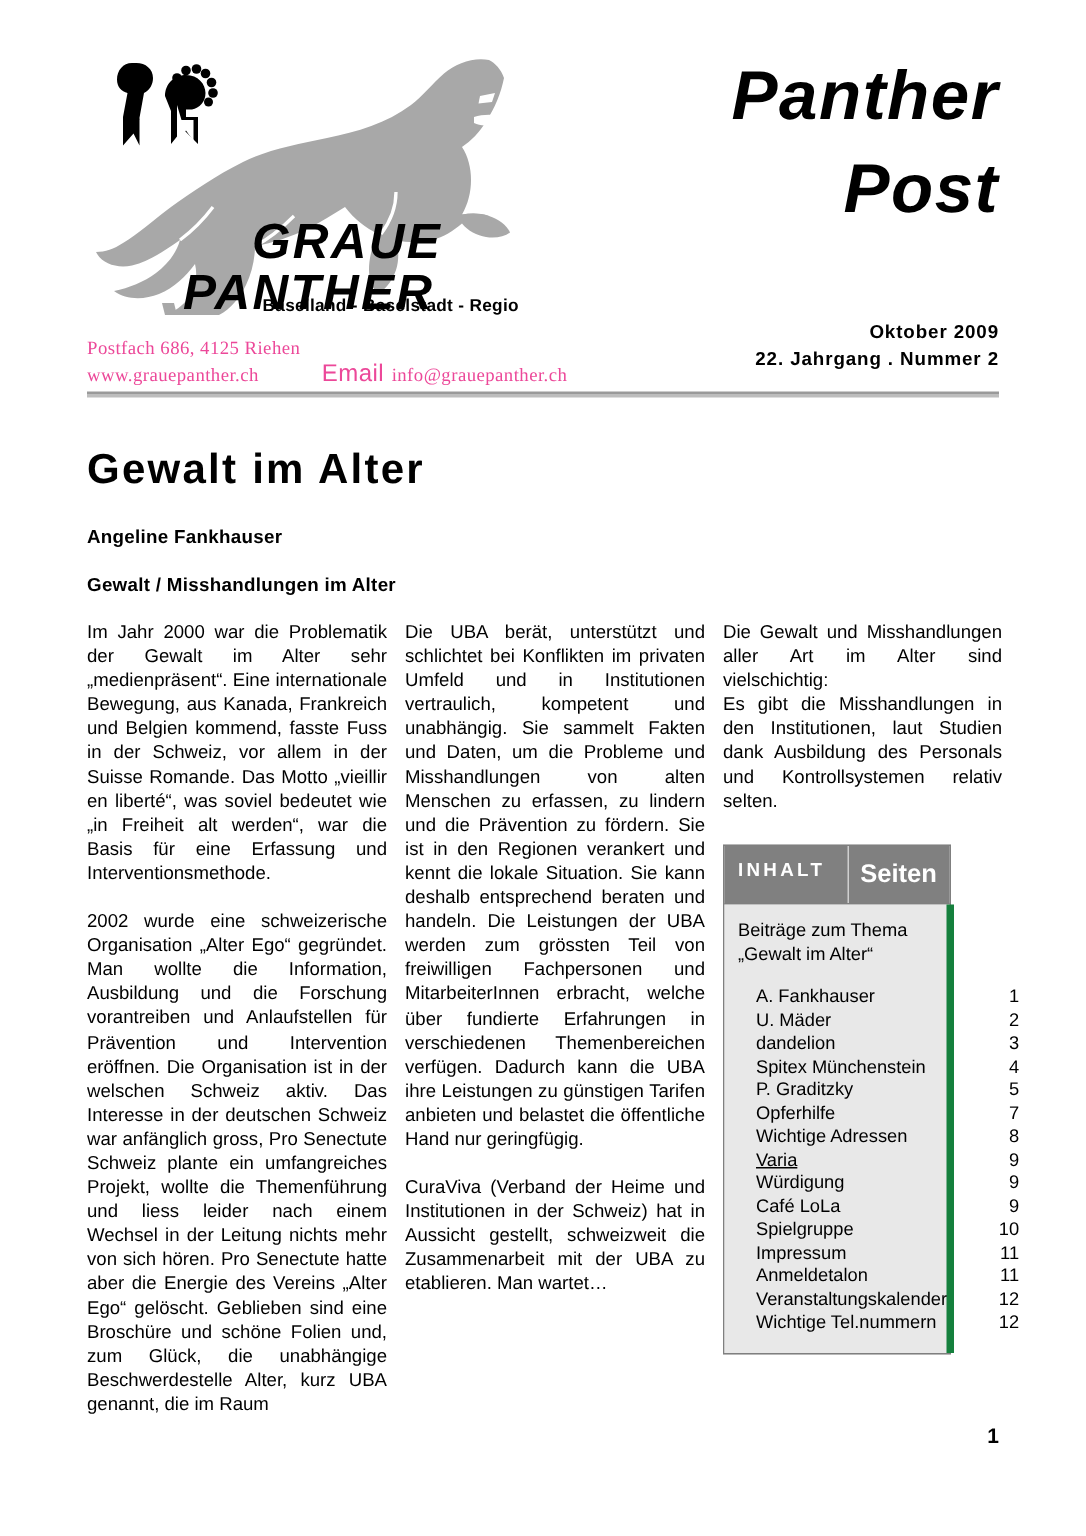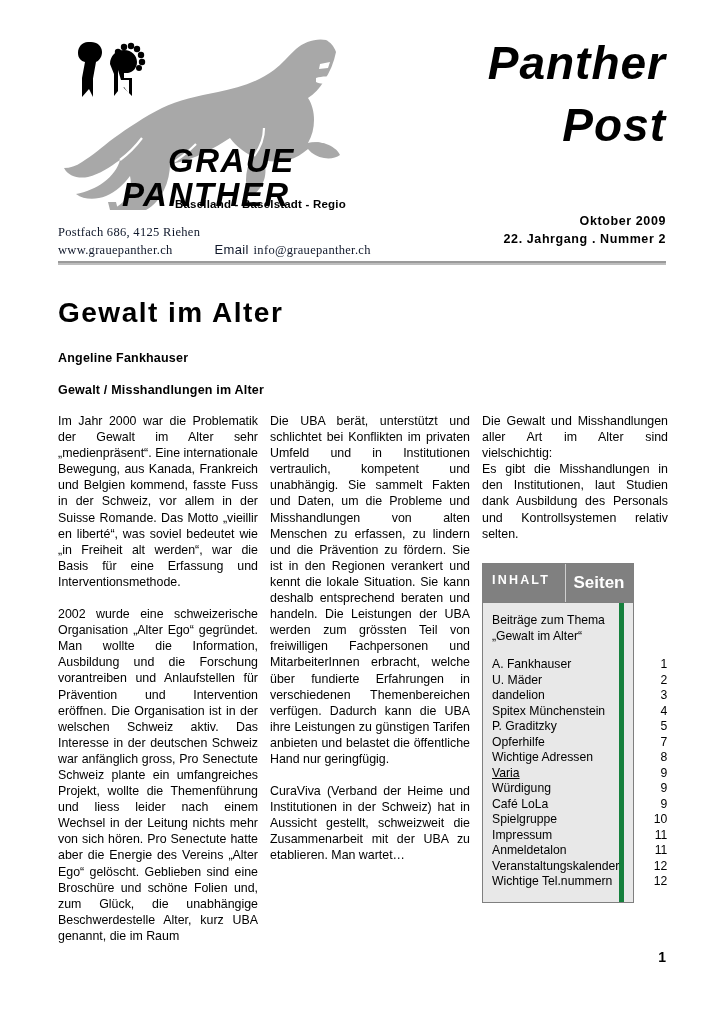--- a/index.html
+++ b/index.html
@@ -51,27 +51,27 @@
     white-space: nowrap;
   }
 
   .contact {
     position: absolute;
     left: 58px;
     top: 224px;
     font-family: "Liberation Serif", serif;
     font-size: 12.5px;
     line-height: 17px;
-    color: #0f172a;
+    color: #ec4899;
   }
   .contact .line1 { display: block; letter-spacing: 0.3px; }
   .contact .line2 { display: block; letter-spacing: 0.3px; }
   .contact .email-label {
     font-family: "Liberation Sans", sans-serif;
-    font-size: 13px;
+    font-size: 16px;
     margin-left: 30px;
     padding-left: 12px;
   }
   .contact .email-addr { margin-left: 5px; }
 
   .masthead-title {
     position: absolute;
     right: 58px;
     top: 32px;
     width: 300px;
@@ -205,20 +205,21 @@
   .toc-note {
     font-size: 12.2px;
     line-height: 15.5px;
     margin-bottom: 13px;
   }
   .toc-note span { display: block; }
   .toc-row {
     font-size: 12.2px;
     line-height: 15.5px;
     white-space: nowrap;
+    margin-left: 12px;
   }
   .toc-row.underline { text-decoration: underline; }
   .toc-pages { margin-top: 44px; }
   .toc-page {
     font-size: 12.2px;
     line-height: 15.5px;
   }
 
   
   .folio {

